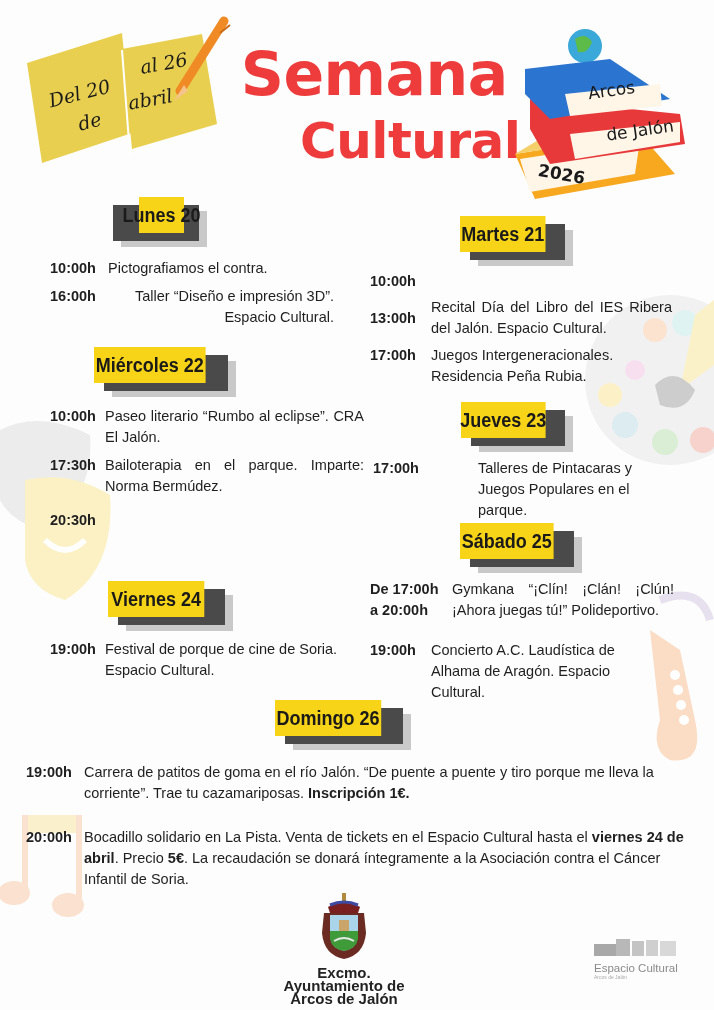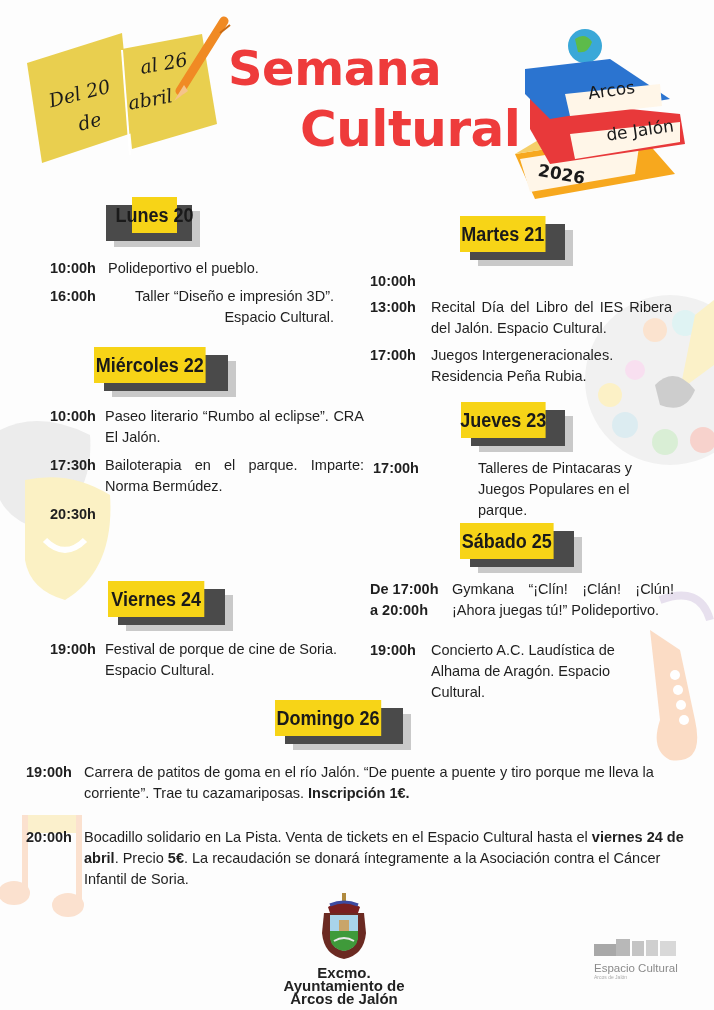--- a/index.html
+++ b/index.html
@@ -6,21 +6,21 @@
   html, body { width: 714px; height: 1010px; background: #fdfdfd; overflow: hidden; }
   body { position: relative; font-family: "Liberation Sans", sans-serif; color: #1f1f1f; }
 
   .deco { position: absolute; pointer-events: none; }
 
   
   .date-book { position: absolute; left: 22px; top: 30px; width: 200px; height: 140px; }
   .date-book svg { position: absolute; left: 0; top: 0; }
   .date-text { position: absolute; font-family: "DejaVu Serif", serif; font-style: italic; font-size: 19px; color: #1a1a1a; }
   .title { position: absolute; left: 228px; top: 44px; font-family: "DejaVu Sans", sans-serif; font-weight: bold; color: #ee3b3b; line-height: 1; letter-spacing: -0.5px; }
-  .title .l1 { display: block; font-size: 48px; }
+  .title .l1 { display: block; font-size: 60px; text-align: center; }
   .title .l2 { display: block; font-size: 50px; margin-left: 72px; margin-top: 12px; }
 
   .books { position: absolute; left: 510px; top: 14px; width: 190px; height: 190px; }
   .book-label { position: absolute; font-family: "DejaVu Sans", sans-serif; font-size: 17px; color: #1a1a1a; }
 
   
   .day-tag { position: absolute; height: 36px; }
   .day-tag .shadow2 { position: absolute; left: 18px; top: 14px; right: -18px; bottom: -14px; background: #c9c9c9; }
   .day-tag .shadow1 { position: absolute; left: 10px; top: 8px; right: -10px; bottom: -8px; background: #4a4a4a; }
   .day-tag .face { position: relative; height: 36px; background: #f7d417; padding: 0 10px; display: flex; align-items: center; justify-content: center;
@@ -113,43 +113,43 @@
     <path d="M60 120 L170 108 L170 128 L65 145 Z" fill="#fff6e8"></path>
 
     <path d="M15 55 L100 45 L160 85 L40 105 L15 80 Z" fill="#2b74d0"></path>
     <path d="M55 80 L150 70 L152 92 L60 102 Z" fill="#fff6e8"></path>
   </svg>
   <span class="book-label" style="left:78px;top:66px;transform:rotate(-8deg);">Arcos</span>
   <span class="book-label" style="left:96px;top:106px;transform:rotate(-8deg);">de Jalón</span>
   <span class="book-label" style="left:28px;top:150px;transform:rotate(10deg);font-weight:bold;">2026</span>
 </div>
 
-<div class="day-tag" style="left:96px;top:197px;width:86px;padding-left:36px;">
+<div class="day-tag" style="left:103px;top:197px;width:86px;padding-left:36px;">
   <div class="shadow2"></div>
     <div class="shadow1"></div>
   <div class="face">Lunes 20</div>
 </div>
 <div class="event" style="left:50px;top:258px;width:300px;">
   <span class="time" style="width:58px;">10:00h</span>
-  <span class="desc">Polideportivo el pueblo.</span>
+  <span class="desc">Pictografiamos el contra.</span>
 </div>
 <div class="event" style="left:50px;top:286px;width:300px;gap:6px;">
   <span class="time" style="width:58px;">16:00h</span>
   <span class="desc" style="width:220px;text-align:right;">Taller “Diseño e impresión 3D”. Espacio Cultural.</span>
 </div>
 
 <div class="day-tag" style="left:460px;top:216px;width:95px;">
   <div class="shadow2"></div>
     <div class="shadow1"></div>
   <div class="face">Martes 21</div>
 </div>
 <div class="event" style="left:370px;top:271px;width:302px;">
   <span class="time" style="width:61px;">10:00h</span>
 </div>
-<div class="event" style="left:370px;top:297px;width:302px;">
+<div class="event" style="left:370px;top:297px;width:302px;align-items:center;">
   <span class="time" style="width:61px;">13:00h</span>
   <span class="desc" style="width:241px;text-align-last:left;">Recital Día del Libro del IES Ribera del Jalón. Espacio Cultural.</span>
 </div>
 <div class="event" style="left:370px;top:345px;width:302px;">
   <span class="time" style="width:61px;">17:00h</span>
   <span class="desc" style="width:200px;text-align:left;">Juegos Intergeneracionales. Residencia Peña Rubia.</span>
 </div>
 
 <div class="day-tag" style="left:94px;top:347px;width:124px;">
   <div class="shadow2"></div>
@@ -158,21 +158,21 @@
 </div>
 <div class="event" style="left:50px;top:406px;width:314px;">
   <span class="time" style="width:55px;">10:00h</span>
   <span class="desc" style="width:259px;text-align-last:left;">Paseo literario “Rumbo al eclipse”. CRA El Jalón.</span>
 </div>
 <div class="event" style="left:50px;top:455px;width:314px;">
   <span class="time" style="width:55px;">17:30h</span>
   <span class="desc" style="width:259px;text-align-last:left;">Bailoterapia en el parque. Imparte: Norma Bermúdez.</span>
 </div>
 <div class="event" style="left:50px;top:504px;width:314px;">
-  <span class="time" style="width:55px;">20:30h</span>
+  <span class="time" style="width:55px;margin-top:6px;">20:30h</span>
 </div>
 
 <div class="day-tag" style="left:461px;top:402px;width:94px;">
   <div class="shadow2"></div>
     <div class="shadow1"></div>
   <div class="face">Jueves 23</div>
 </div>
 <div class="event" style="left:373px;top:458px;width:300px;">
   <span class="time" style="width:62px;">17:00h</span>
   <span class="desc" style="width:220px;text-align:left;margin-left:43px;">Talleres de Pintacaras y Juegos Populares en el parque.</span>

